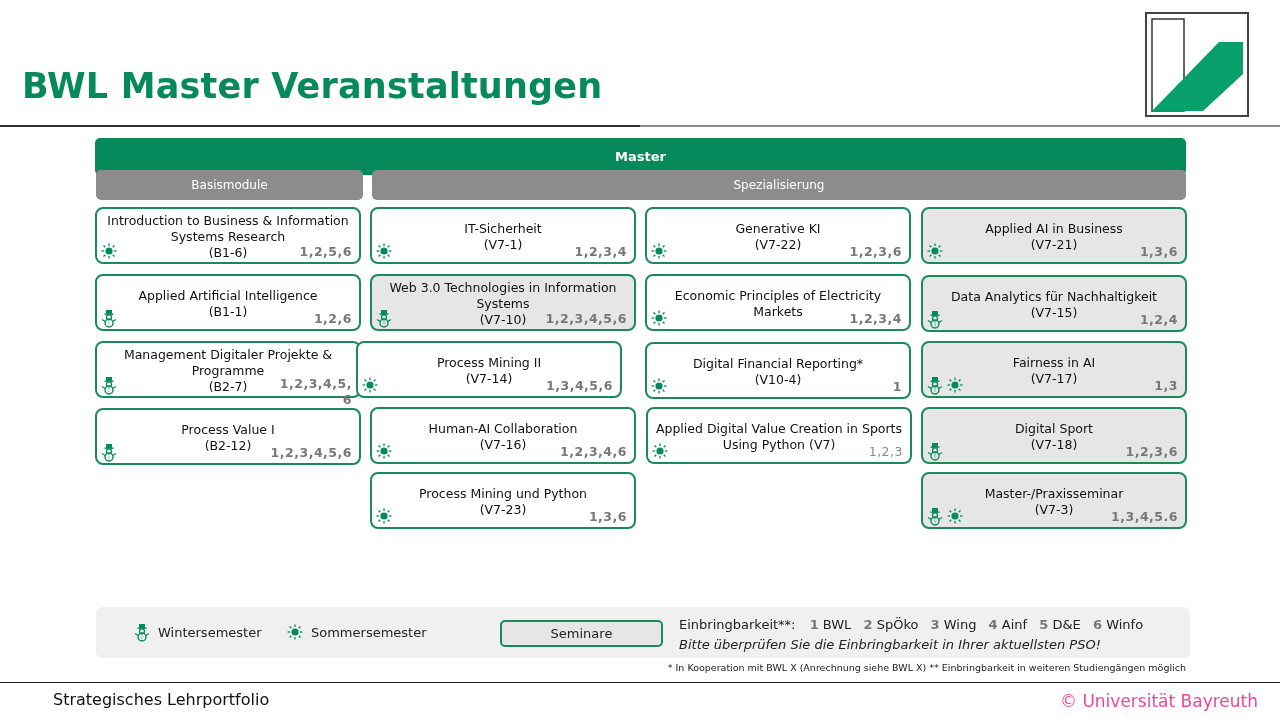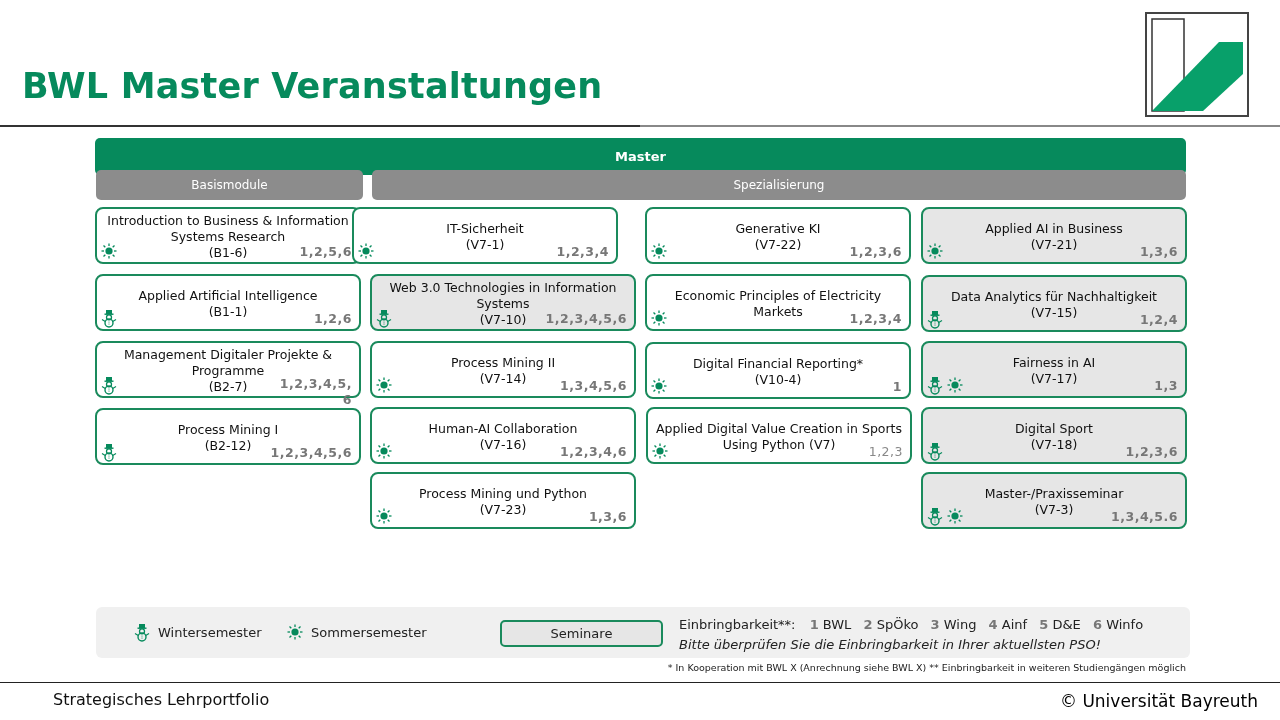--- a/index.html
+++ b/index.html
@@ -29,21 +29,21 @@
   .legend { position: absolute; left: 96px; top: 607px; width: 1094px; height: 51px; background: #f0f0f0; border-radius: 6px; }
   .legend .item { position: absolute; top: 17px; display: flex; align-items: center; gap: 8px; font-size: 13px; color: #222; }
   .seminar-box { position: absolute; left: 404px; top: 13px; width: 163px; height: 27px; border: 2px solid #1a8a5c; border-radius: 5px; background: #e6e6e6; font-size: 13px; display: flex; align-items: center; justify-content: center; }
   .einbring { position: absolute; left: 583px; top: 8px; font-size: 13px; color: #222; line-height: 20px; }
   .einbring .num { color: #777; font-weight: bold; margin-left: 8px; }
   .einbring .it { font-style: italic; }
 
   .footnote { position: absolute; right: 94px; top: 662px; font-size: 9.5px; color: #222; margin-left: 8px; }
   .rule-bottom { position: absolute; left: 0; top: 682px; width: 1280px; height: 1px; background: #222; }
   .footer-left { position: absolute; left: 53px; top: 690px; font-size: 16px; color: #111; }
-  .footer-right { position: absolute; right: 22px; top: 691px; font-size: 17px; color: #000000; }
+  .footer-right { position: absolute; right: 22px; top: 691px; font-size: 17px; color: #ec4899; }
 </style>
 </head>
 <body>
 
 <div class="title">BWL Master Veranstaltungen</div>
 
 <div class="logo">
   <svg width="100" height="101" viewBox="0 0 100 101">
     <rect x="5" y="5" width="32" height="92" fill="none" stroke="#333" stroke-width="1.5"></rect>
     <polygon points="5,97 72,28 96,28 96,60 56,97" fill="#08a06a"></polygon>
@@ -101,37 +101,37 @@
           <circle cx="8" cy="13" r="4" fill="none" stroke="#068a5c" stroke-width="1.4"></circle>
           <line x1="1" y1="9.5" x2="4.3" y2="11.5" stroke="#068a5c" stroke-width="1.2"></line>
           <line x1="15" y1="9.5" x2="11.7" y2="11.5" stroke="#068a5c" stroke-width="1.2"></line>
           <circle cx="8" cy="12" r="0.6" fill="#068a5c"></circle>
           <circle cx="8" cy="14" r="0.6" fill="#068a5c"></circle>
         </svg></span>
     </div>
   <div class="nums" style="bottom:-12px;width:75px;text-align:right;line-height:16px;">1,2,3,4,5, 6</div>
 </div>
 <div class="card" style="left:95px;top:408px;">
-  <div class="name" style="top:12px;"><span>Process Mining I</span><br><span>(B2-12)</span></div>
+  <div class="name" style="top:12px;"><span>Process Value I</span><br><span>(B2-12)</span></div>
   <div class="icons">
       <span class="ico snowman"><svg width="16" height="18" viewBox="0 0 16 18">
           <rect x="5" y="0" width="6" height="4" fill="#068a5c"></rect>
           <rect x="3.5" y="3.5" width="9" height="1.4" fill="#068a5c"></rect>
           <circle cx="8" cy="7.3" r="2.5" fill="none" stroke="#068a5c" stroke-width="1.3"></circle>
           <circle cx="8" cy="13" r="4" fill="none" stroke="#068a5c" stroke-width="1.4"></circle>
           <line x1="1" y1="9.5" x2="4.3" y2="11.5" stroke="#068a5c" stroke-width="1.2"></line>
           <line x1="15" y1="9.5" x2="11.7" y2="11.5" stroke="#068a5c" stroke-width="1.2"></line>
           <circle cx="8" cy="12" r="0.6" fill="#068a5c"></circle>
           <circle cx="8" cy="14" r="0.6" fill="#068a5c"></circle>
         </svg></span>
     </div>
   <div class="nums">1,2,3,4,5,6</div>
 </div>
 
-<div class="card" style="left:352px;top:207px;padding-left:16px;">
+<div class="card" style="left:370px;top:207px;padding-left:16px;">
   <div class="name" style="top:12px;"><span>IT-Sicherheit</span><br><span>(V7-1)</span></div>
   <div class="icons">
       <span class="ico sun"><svg width="16" height="16" viewBox="0 0 16 16">
           <circle cx="8" cy="8" r="3.6" fill="#068a5c"></circle>
           <g stroke="#068a5c" stroke-width="1.3">
             <line x1="8" y1="0.5" x2="8" y2="3"></line>
             <line x1="8" y1="13" x2="8" y2="15.5"></line>
             <line x1="0.5" y1="8" x2="3" y2="8"></line>
             <line x1="13" y1="8" x2="15.5" y2="8"></line>
             <line x1="2.5" y1="2.5" x2="4.3" y2="4.3"></line>
@@ -152,21 +152,21 @@
           <circle cx="8" cy="7.3" r="2.5" fill="none" stroke="#068a5c" stroke-width="1.3"></circle>
           <circle cx="8" cy="13" r="4" fill="none" stroke="#068a5c" stroke-width="1.4"></circle>
           <line x1="1" y1="9.5" x2="4.3" y2="11.5" stroke="#068a5c" stroke-width="1.2"></line>
           <line x1="15" y1="9.5" x2="11.7" y2="11.5" stroke="#068a5c" stroke-width="1.2"></line>
           <circle cx="8" cy="12" r="0.6" fill="#068a5c"></circle>
           <circle cx="8" cy="14" r="0.6" fill="#068a5c"></circle>
         </svg></span>
     </div>
   <div class="nums">1,2,3,4,5,6</div>
 </div>
-<div class="card" style="left:370px;top:341px;">
+<div class="card" style="left:356px;top:341px;">
   <div class="name" style="top:12px;"><span>Process Mining II</span><br><span>(V7-14)</span></div>
   <div class="icons">
       <span class="ico sun"><svg width="16" height="16" viewBox="0 0 16 16">
           <circle cx="8" cy="8" r="3.6" fill="#068a5c"></circle>
           <g stroke="#068a5c" stroke-width="1.3">
             <line x1="8" y1="0.5" x2="8" y2="3"></line>
             <line x1="8" y1="13" x2="8" y2="15.5"></line>
             <line x1="0.5" y1="8" x2="3" y2="8"></line>
             <line x1="13" y1="8" x2="15.5" y2="8"></line>
             <line x1="2.5" y1="2.5" x2="4.3" y2="4.3"></line>

